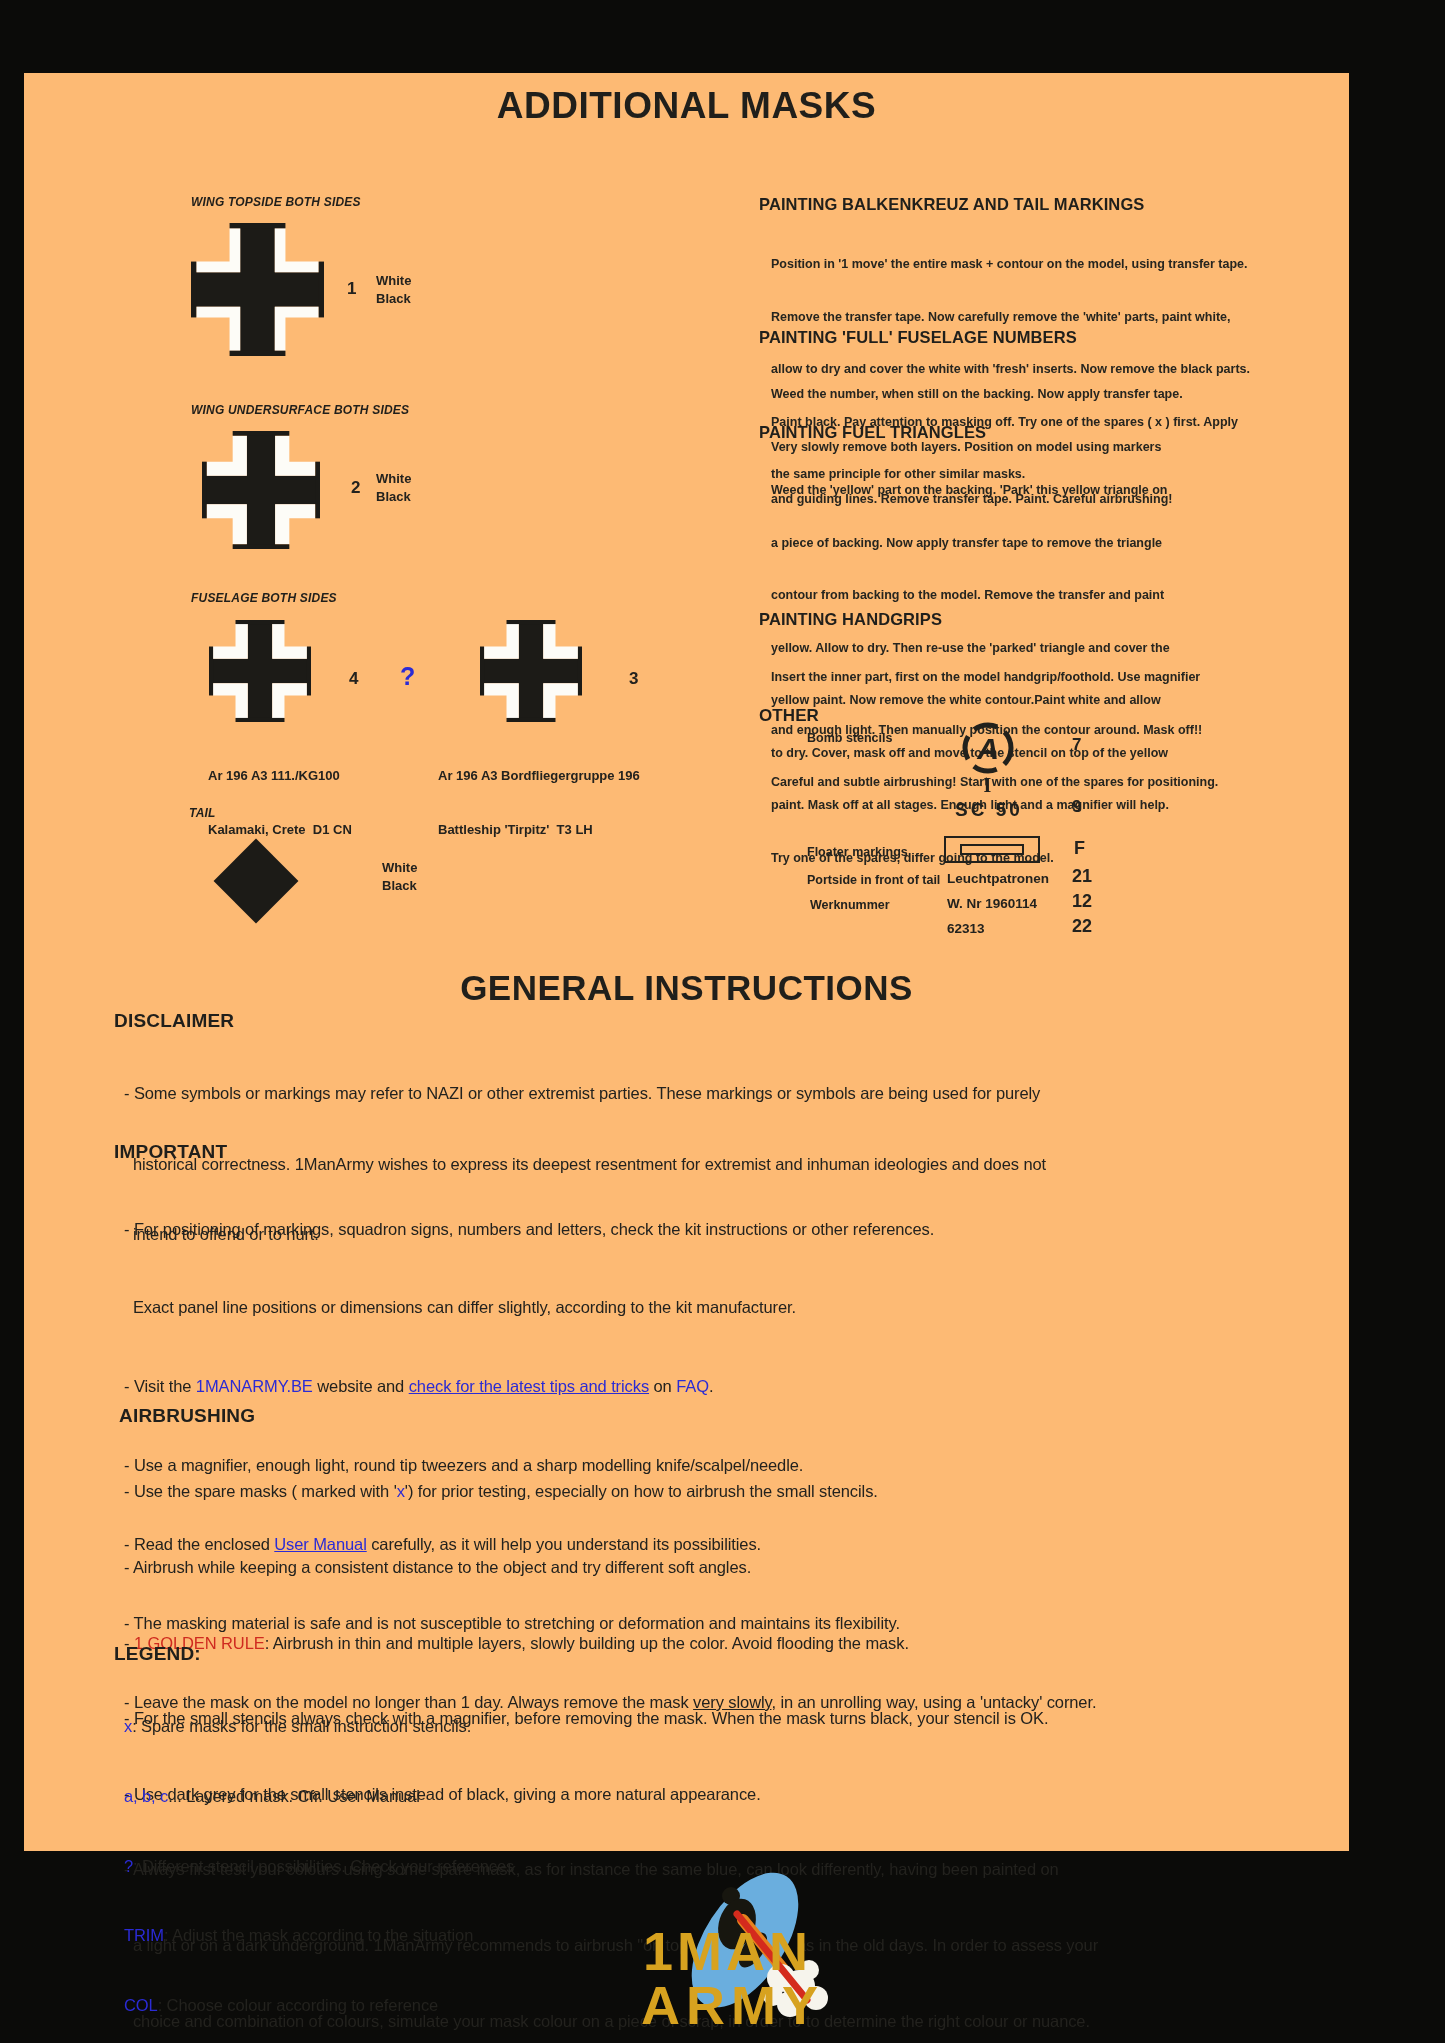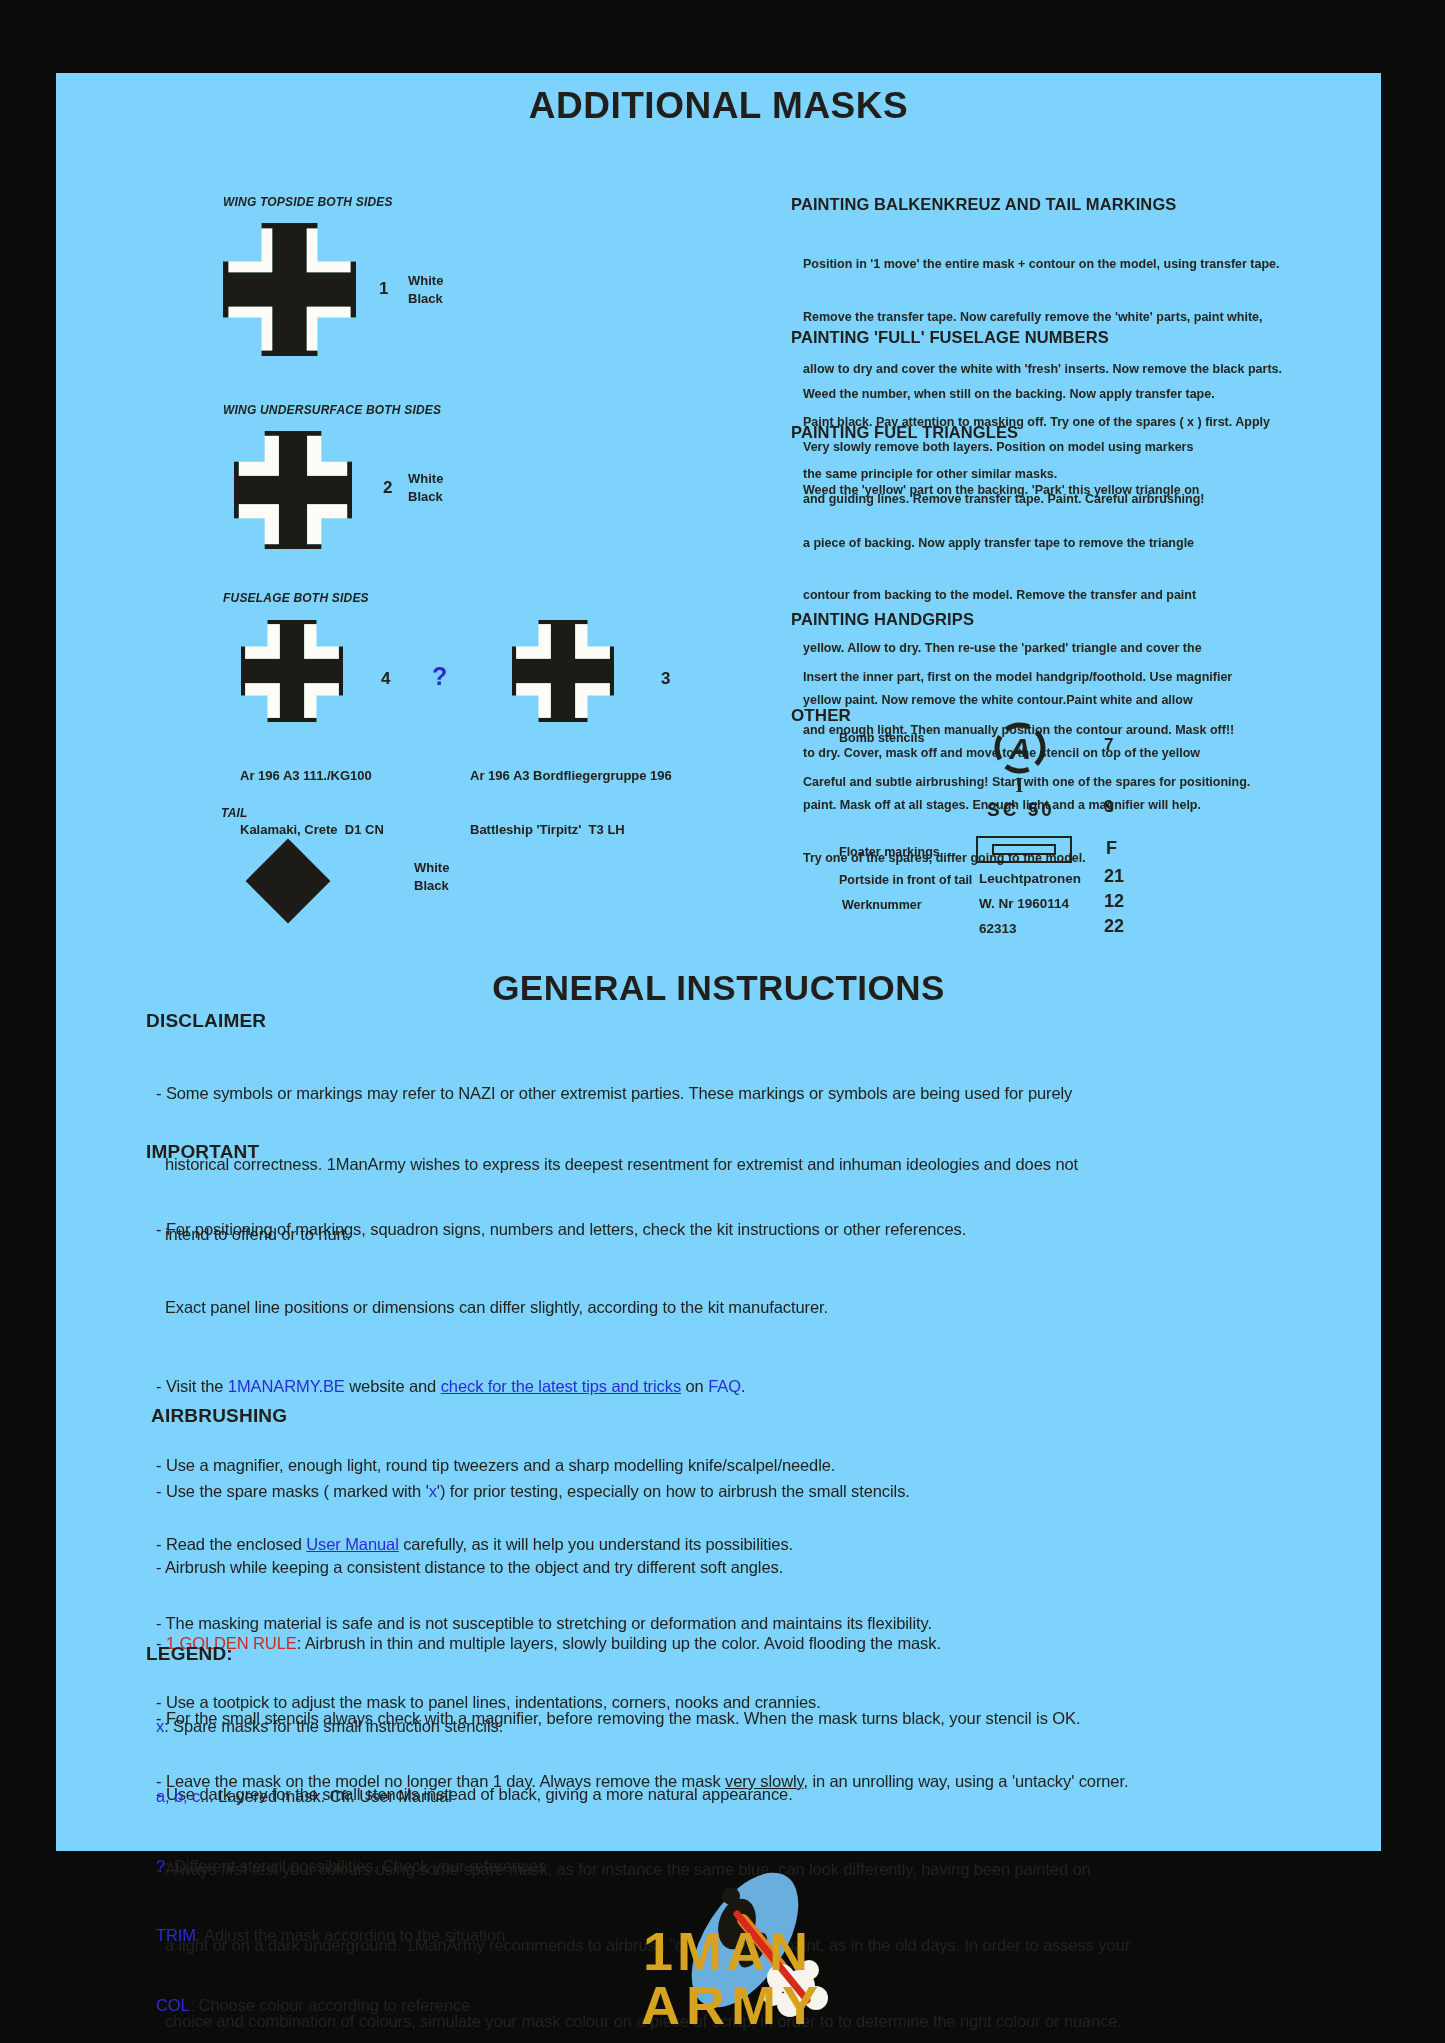--- a/index.html
+++ b/index.html
@@ -1,18 +1,18 @@
 <!DOCTYPE html>
 <html><head>
 <meta charset="utf-8">
 <style>
   html,body{margin:0;padding:0;background:#000;}
   .page{position:relative;width:1445px;height:2043px;background:#0b0b09;overflow:hidden;
         font-family:"Liberation Sans", sans-serif;color:#23221e;}
-  .sheet{position:absolute;left:56px;top:73px;width:1325px;height:1778px;background:#7dd3fc;}
+  .sheet{position:absolute;left:24px;top:73px;width:1325px;height:1778px;background:#fdba74;}
   .abs{position:absolute;}
   .doc-title{position:absolute;top:12px;left:0;width:100%;text-align:center;
              font-size:37px;font-weight:bold;letter-spacing:.5px;color:#201f1b;}
   .h-left{font-weight:bold;font-size:12px;letter-spacing:.2px;color:#201f1b;white-space:pre;font-style:italic;}
   .num-label{font-weight:bold;font-size:17px;}
   .wb{font-weight:bold;font-size:13px;line-height:18px;}
   .cap{font-weight:bold;font-size:13px;line-height:18px;white-space:pre;margin-left:9px;}
   .qmark{font-weight:bold;font-size:25px;color:#2b2bd5;}
   .rc-head{font-weight:bold;font-size:16.5px;letter-spacing:.1px;color:#201f1b;white-space:pre;}
   .para{font-weight:bold;font-size:12.5px;line-height:17.5px;white-space:pre;color:#26251f;}
@@ -191,21 +191,20 @@
     </div>
 
     <div class="abs sec-head" style="left:90px;top:1068px;">IMPORTANT</div>
     <div class="abs gi-block lh-imp" style="left:100px;top:1090px;">
       <div class="gi-line">- For positioning of markings, squadron signs, numbers and letters, check the kit instructions or other references.</div>
       <div class="gi-line">  Exact panel line positions or dimensions can differ slightly, according to the kit manufacturer.</div>
       <div class="gi-line"><span>- Visit the </span><span class="blue">1MANARMY.BE</span><span> website and </span><span class="blue-u">check for the latest tips and tricks</span><span> on </span><span class="blue">FAQ</span><span>.</span></div>
       <div class="gi-line">- Use a magnifier, enough light, round tip tweezers and a sharp modelling knife/scalpel/needle.</div>
       <div class="gi-line"><span>- Read the enclosed </span><span class="blue-u">User Manual</span><span> carefully, as it will help you understand its possibilities.</span></div>
       <div class="gi-line">- The masking material is safe and is not susceptible to stretching or deformation and maintains its flexibility.</div>
-      <div class="gi-line">- Use a tootpick to adjust the mask to panel lines, indentations, corners, nooks and crannies.</div>
       <div class="gi-line"><span>- Leave the mask on the model no longer than 1 day. Always remove the mask </span><span class="u">very slowly</span><span>, in an unrolling way, using a 'untacky' corner.</span></div>
     </div>
 
     <div class="abs sec-head" style="left:95px;top:1332px;">AIRBRUSHING</div>
     <div class="abs gi-block lh-air" style="left:100px;top:1356px;">
       <div class="gi-line"><span>- Use the spare masks ( marked with '</span><span class="blue">x</span><span>') for prior testing, especially on how to airbrush the small stencils.</span></div>
       <div class="gi-line">- Airbrush while keeping a consistent distance to the object and try different soft angles.</div>
       <div class="gi-line"><span>- </span><span class="red">1 GOLDEN RULE</span><span>: Airbrush in thin and multiple layers, slowly building up the color. Avoid flooding the mask.</span></div>
       <div class="gi-line">- For the small stencils always check with a magnifier, before removing the mask. When the mask turns black, your stencil is OK.</div>
       <div class="gi-line">- Use dark grey for the small stencils instead of black, giving a more natural appearance.</div>

